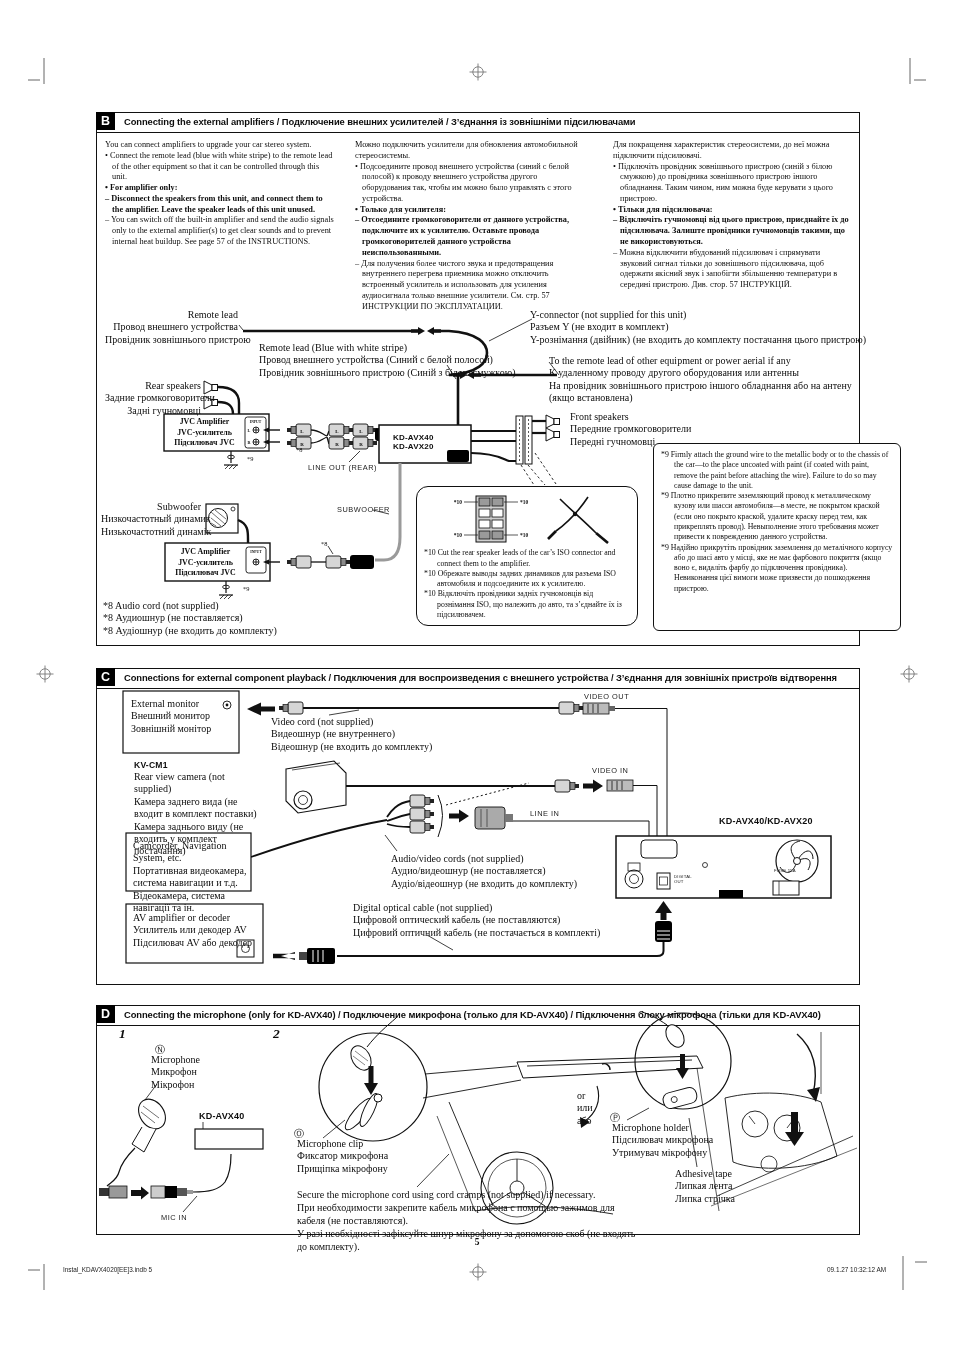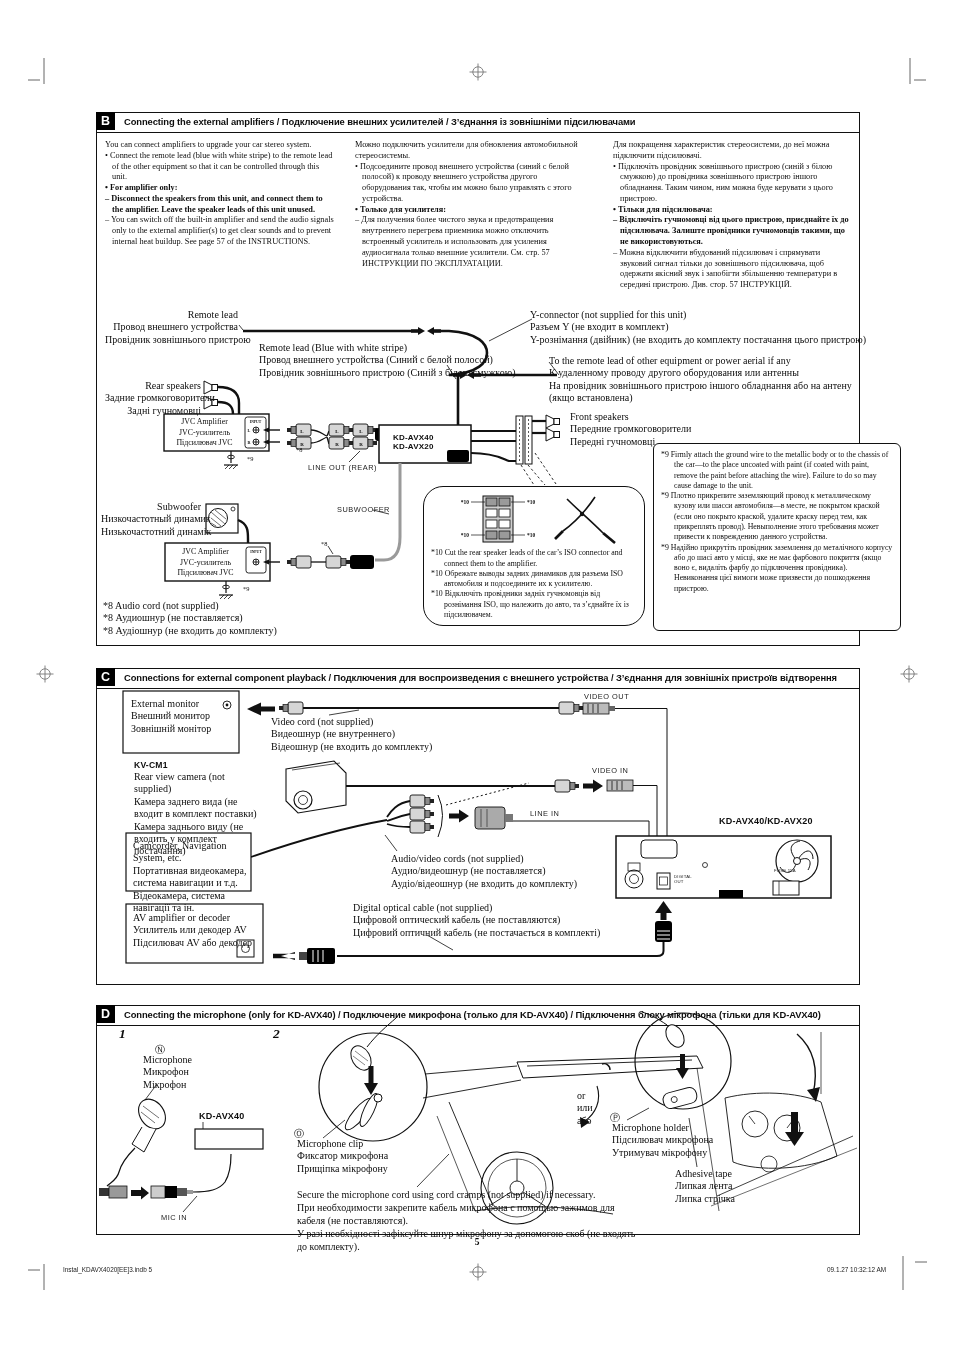--- a/index.html
+++ b/index.html
@@ -22,21 +22,21 @@
   .lbl.wrap>div{white-space:normal}
   .r{text-align:right}
   .cap{position:absolute;font-family:"Liberation Sans",sans-serif;font-size:7.4px;letter-spacing:0.5px;
        color:#222;white-space:nowrap;z-index:3}
   .cap.tiny{font-size:4.3px;letter-spacing:0.2px;line-height:1.15;white-space:normal}
   .mdl{position:absolute;font-family:"Liberation Sans",sans-serif;font-weight:700;font-size:8px;
        letter-spacing:0.2px;white-space:nowrap;line-height:1.18;z-index:3}
   .star{position:absolute;font-size:6.4px;z-index:3}
   .notebox{position:absolute;border:1px solid #111;background:#fff;padding:6px 7px;font-size:7.8px;line-height:1.32;z-index:3}
   .notebox p{margin:0;padding-left:13px;text-indent:-13px}
-  .ampbox{position:absolute;text-align:center;font-weight:400;font-size:7.9px;line-height:1.35;z-index:3}
+  .ampbox{position:absolute;text-align:center;font-weight:700;font-size:7.9px;line-height:1.35;z-index:3}
   .step{position:absolute;font-style:italic;font-weight:700;font-size:13.5px;z-index:3}
   .plain{position:absolute;font-size:10px;line-height:1.3;z-index:3}
   .plain p{margin:0}
   .foot{position:absolute;font-family:"Liberation Sans",sans-serif;font-size:6.4px;color:#222;z-index:3}
   .pageno{position:absolute;left:0;right:0;text-align:center;font-weight:700;font-size:9.5px;z-index:3}
   svg.art{position:absolute;left:0;top:0;z-index:1}
   .svgtxt{font-family:"Liberation Serif",serif;font-weight:700;fill:#111}
 </style>
 </head>
 <body>
@@ -101,20 +101,21 @@
       <p>You can connect amplifiers to upgrade your car stereo system.</p>
       <p class="hb">• Connect the remote lead (blue with white stripe) to the remote lead of the other equipment so that it can be controlled through this unit.</p>
       <p class="hb b">• For amplifier only:</p>
       <p class="hd b">– Disconnect the speakers from this unit, and connect them to the amplifier. Leave the speaker leads of this unit unused.</p>
       <p class="hd">– You can switch off the built-in amplifier and send the audio signals only to the external amplifier(s) to get clear sounds and to prevent internal heat buildup. See page 57 of the INSTRUCTIONS.</p>
     </div>
     <div class="col" style="left:258px;top:27px;width:230px">
       <p>Можно подключить усилители для обновления автомобильной стереосистемы.</p>
       <p class="hb">• Подсоедините провод внешнего устройства (синий с белой полосой) к проводу внешнего устройства другого оборудования так, чтобы им можно было управлять с этого устройства.</p>
       <p class="hb b">• Только для усилителя:</p>
+      <p class="hd b">– Отсоедините громкоговорители от данного устройства, подключите их к усилителю. Оставьте провода громкоговорителей данного устройства неиспользованными.</p>
       <p class="hd">– Для получения более чистого звука и предотвращения внутреннего перегрева приемника можно отключить встроенный усилитель и использовать для усиления аудиосигнала только внешние усилители. См. стр. 57 ИНСТРУКЦИИ ПО ЭКСПЛУАТАЦИИ.</p>
     </div>
     <div class="col" style="left:516px;top:27px;width:240px">
       <p>Для покращення характеристик стереосистеми, до неї можна підключити підсилювачі.</p>
       <p class="hb">• Підключіть провідник зовнішнього пристрою (синій з білою смужкою) до провідника зовнішнього пристрою іншого обладнання. Таким чином, ним можна буде керувати з цього пристрою.</p>
       <p class="hb b">• Тільки для підсилювача:</p>
       <p class="hd b">– Відключіть гучномовці від цього пристрою, приєднайте їх до підсилювача. Залиште провідники гучномовців такими, що не використовуються.</p>
       <p class="hd">– Можна відключити вбудований підсилювач і спрямувати звуковий сигнал тільки до зовнішнього підсилювача, щоб одержати якісний звук і запобігти збільшенню температури в середині пристрою. Див. стор. 57 ІНСТРУКЦІЙ.</p>
     </div>
 
@@ -304,21 +305,21 @@
       <div>Підсилювач JVC</div>
     </div>
     <div class="star" style="left:224px;top:427px">*8</div>
     <div class="star" style="left:146px;top:472px">*9</div>
     <div class="lbl" style="left:6px;top:487px">
       <div>*8  Audio cord (not supplied)</div>
       <div>*8  Аудиошнур (не поставляется)</div>
       <div>*8  Аудіошнур (не входить до комплекту)</div>
     </div>
 
-    <div class="notebox" style="left:326px;top:373px;width:222px;height:140px;border-radius:20px">
+    <div class="notebox" style="left:319px;top:373px;width:222px;height:140px;border-radius:12px">
       <svg width="200" height="52">
         <rect x="52" y="3" width="30" height="46" fill="#cfcfcf" stroke="#111" stroke-width="1"></rect>
         <g stroke="#111" stroke-width="0.8">
           <rect x="55" y="5" width="11" height="8" fill="#9a9a9a"></rect>
             <rect x="68" y="5" width="11" height="8" fill="#9a9a9a"></rect>
           <rect x="55" y="16" width="11" height="8" fill="#fff"></rect>
             <rect x="68" y="16" width="11" height="8" fill="#fff"></rect>
           <rect x="55" y="27" width="11" height="8" fill="#fff"></rect>
             <rect x="68" y="27" width="11" height="8" fill="#fff"></rect>
           <rect x="55" y="38" width="11" height="8" fill="#9a9a9a"></rect>
@@ -599,21 +600,21 @@
       </g>
       <polygon points="710,84 719,96 723,81" fill="#111"></polygon>
       <rect x="694" y="106" width="7" height="20" fill="#111"></rect>
       <polygon points="688,126 697.5,140 707,126" fill="#111"></polygon>
       <path d="M320,181 L352,148" stroke="#111" stroke-width="0.8"></path>
     </svg>
 
     <div class="step" style="left:22px;top:20px">1</div>
     <div class="step" style="left:176px;top:20px">2</div>
     <div class="lbl" style="left:58px;top:38px">Ⓝ</div>
-    <div class="lbl" style="left:46px;top:48px">
+    <div class="lbl" style="left:54px;top:48px">
       <div>Microphone</div>
       <div>Микрофон</div>
       <div>Мікрофон</div>
     </div>
     <div class="mdl" style="left:102px;top:105px;font-size:9px">KD-AVX40</div>
     <div class="cap" style="left:64px;top:207px">MIC IN</div>
     <div class="lbl" style="left:197px;top:122px">Ⓞ</div>
     <div class="lbl" style="left:200px;top:132px">
       <div>Microphone clip</div>
       <div>Фиксатор микрофона</div>

